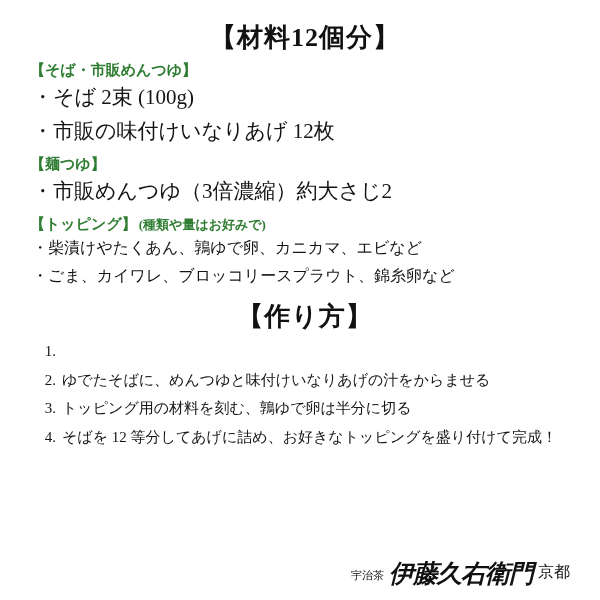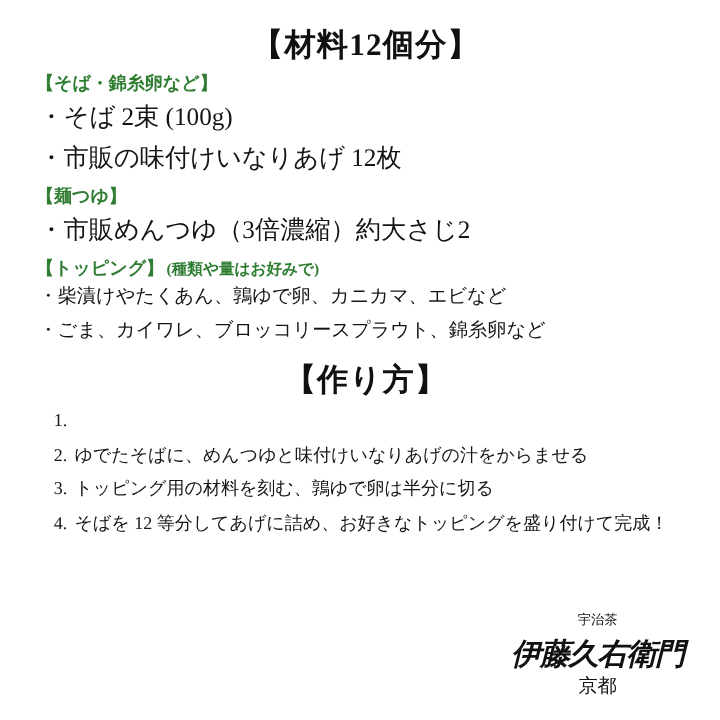--- a/index.html
+++ b/index.html
@@ -100,24 +100,23 @@
     color: #161616;
     white-space: nowrap;
   }
 
   
   .signature {
     position: absolute;
     right: 30px;
     bottom: 14px;
     display: flex;
-    align-items: center;
+    align-items: flex-end;
     gap: 5px;
     color: #111111;
-    flex-direction: column;
   }
   .sig-small {
     font-size: 11px;
     letter-spacing: 0px;
     padding-bottom: 3px;
     font-family: "Liberation Serif", "DejaVu Serif", serif;
   }
   .sig-main {
     font-size: 25px;
     font-family: "DejaVu Serif", "Liberation Serif", serif;
@@ -134,21 +133,21 @@
 </style>
 </head>
 <body>
 
 <div class="page">
 
   <h1 class="section-title">【材料12個分】</h1>
 
   <div class="group">
     <div class="sub-header">
-      <span>【そば・錦糸卵など】</span>
+      <span>【そば・市販めんつゆ】</span>
     </div>
     <div class="ing big">・そば 2束 (100g)</div>
     <div class="ing big">・市販の味付けいなりあげ 12枚</div>
   </div>
 
   <div class="group">
     <div class="sub-header">
       <span>【麺つゆ】</span>
     </div>
     <div class="ing big">・市販めんつゆ（3倍濃縮）約大さじ2</div>

